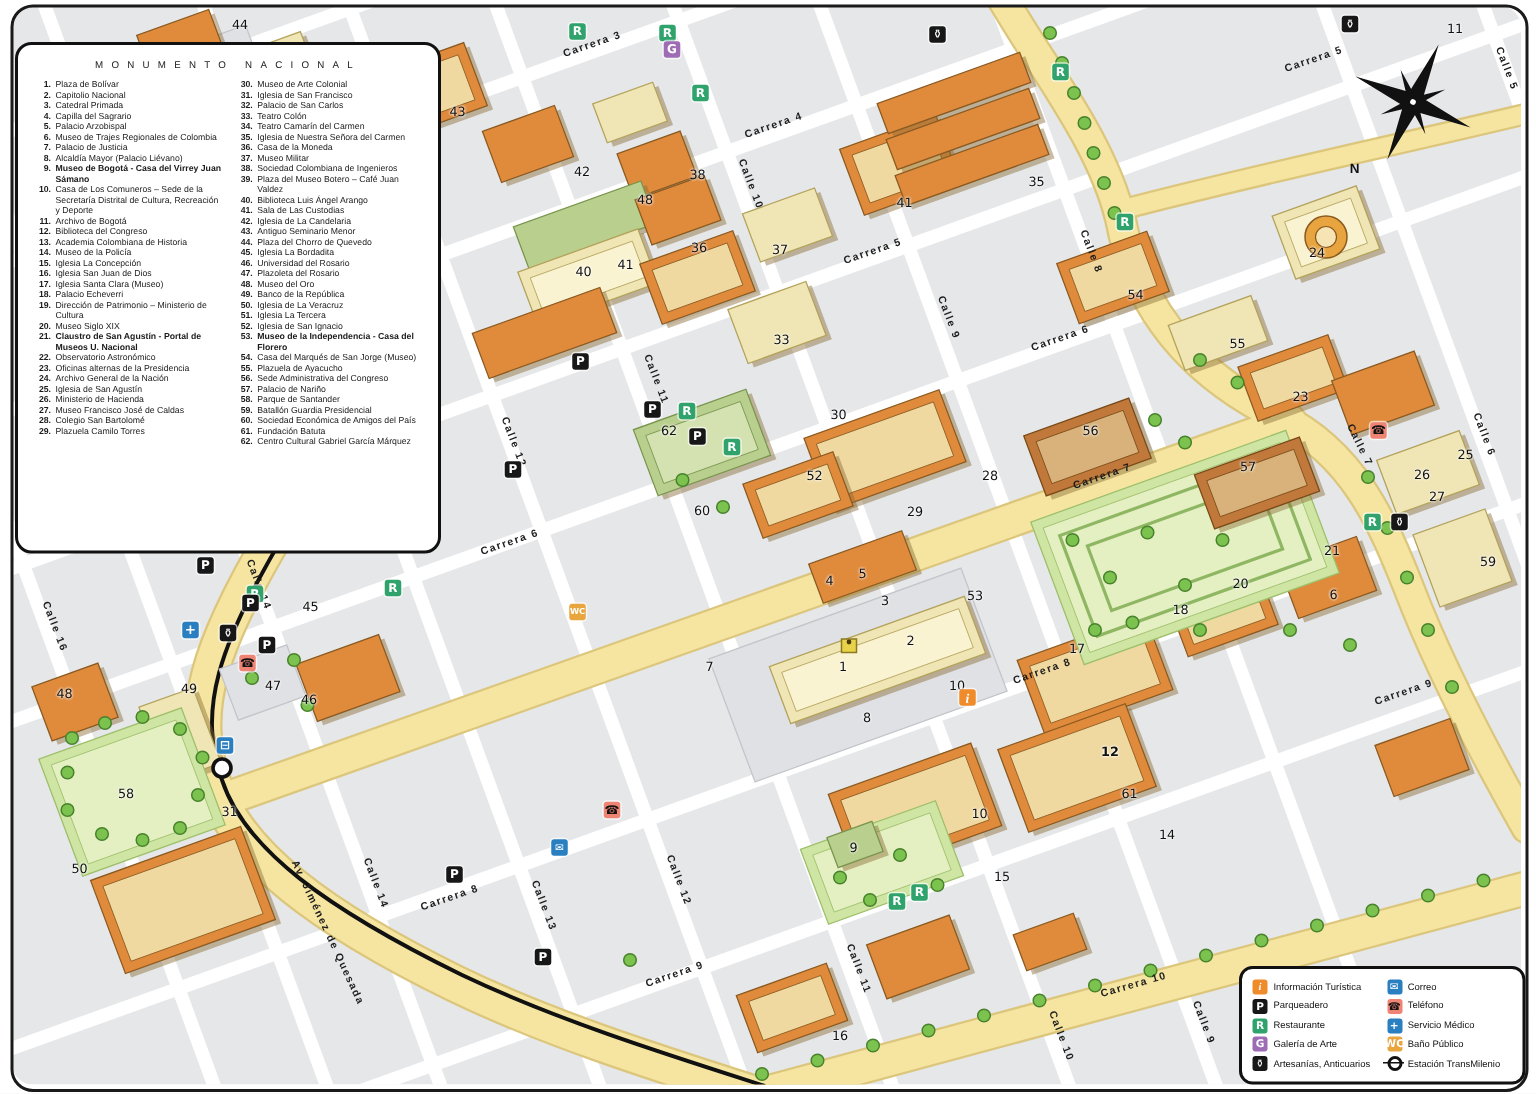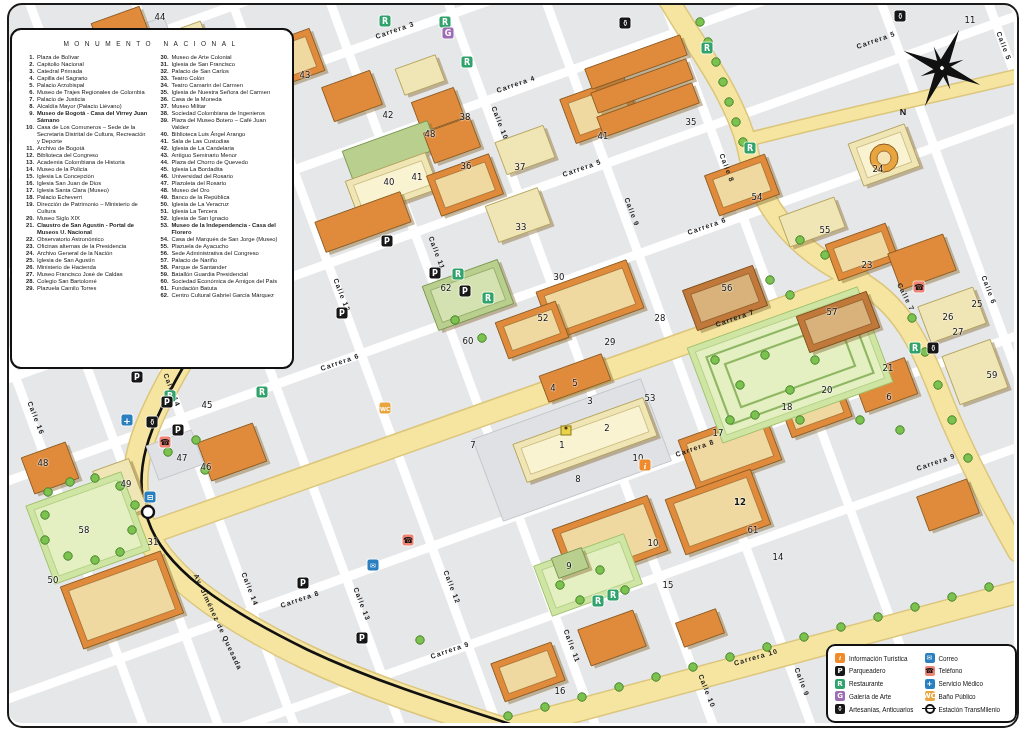--- a/index.html
+++ b/index.html
@@ -491,21 +491,21 @@
       <div class="map-number" style="left: 578px; top: 479px;">8</div>
       <div class="map-number" style="left: 473px; top: 445px;">7</div>
       <div class="map-number" style="left: 653px; top: 543px;">10</div>
       <div class="map-number" style="left: 753px; top: 530px;">61</div>
       <div class="map-number" style="left: 778px; top: 557px;">14</div>
       <div class="map-number" style="left: 668px; top: 585px;">15</div>
       <div class="map-number" style="left: 740px; top: 502px; font-weight: bold;">12</div>
       <div class="map-number" style="left: 569px; top: 566px;">9</div>
       <div class="map-number" style="left: 560px; top: 691px;">16</div>
       <div class="map-number" style="left: 43px; top: 463px;">48</div>
-      <div class="map-number" style="left: 126px; top: 484px;">49</div>
+      <div class="map-number" style="left: 126px; top: 460px;">49</div>
       <div class="map-number" style="left: 84px; top: 530px;">58</div>
       <div class="map-number" style="left: 53px; top: 580px;">50</div>
       <div class="map-number" style="left: 153px; top: 542px;">31</div>
       <div class="map-number" style="left: 182px; top: 458px;">47</div>
       <div class="map-number" style="left: 206px; top: 467px;">46</div>
       <div class="map-number" style="left: 207px; top: 405px;">45</div>
       <div class="micon map-icon t-restaurant" style="left: 385px; top: 21px;">R</div>
       <div class="micon map-icon t-restaurant" style="left: 445px; top: 22px;">R</div>
       <div class="micon map-icon t-gallery" style="left: 448px; top: 33px;">G</div>
       <div class="micon map-icon t-restaurant" style="left: 467px; top: 62px;">R</div>

